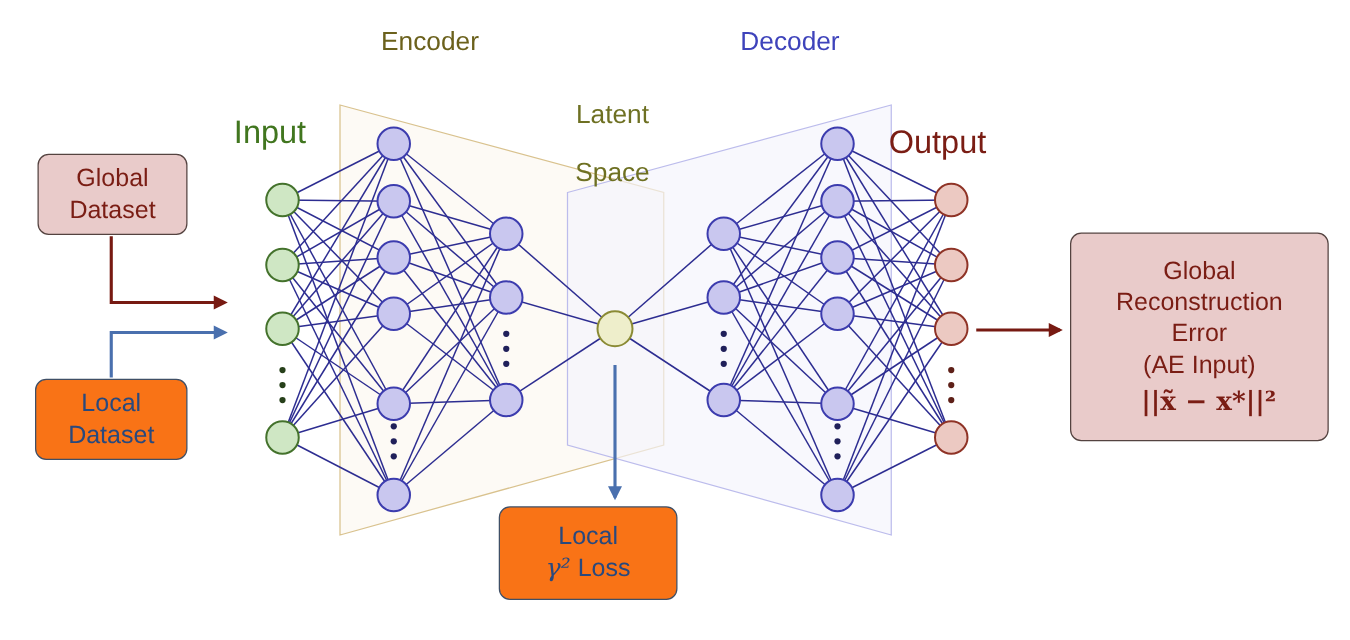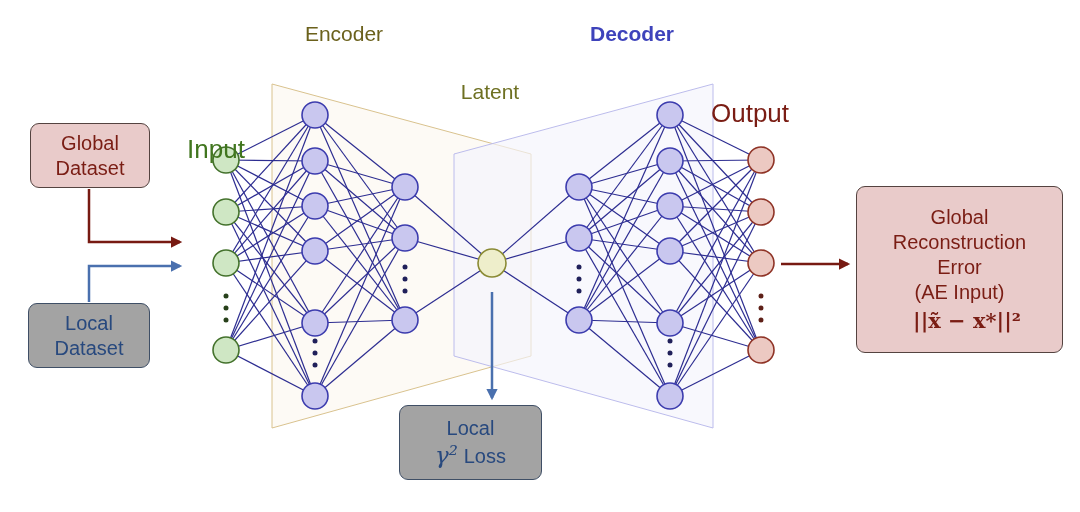--- a/index.html
+++ b/index.html
@@ -15,50 +15,50 @@
 
   .lbl {
     position: absolute;
     text-align: center;
     font-size: 21px;
     line-height: 1.12;
     white-space: pre-line;
   }
   .lbl-encoder { color: #6b611c; }
   .lbl-latent  { color: #6e7022; }
-  .lbl-decoder { color: #3e43bb; font-weight: bold; }
+  .lbl-decoder { color: #3e43bb; }
   .lbl-input   { color: #41761f; font-size: 26px; }
   .lbl-output  { color: #7a1d14; font-size: 26px; }
 
   .box {
     position: absolute;
     border-radius: 9px;
     display: flex;
     flex-direction: column;
     justify-content: center;
     align-items: center;
     text-align: center;
     font-size: 20px;
     line-height: 1.25;
     box-sizing: border-box;
   }
   .box-red  { background: #e9cbca; border: 1.5px solid #544340; color: #7a1d14; }
-  .box-blue { background: #a3a3a3; border: 1.5px solid #3f4f66; color: #28497e; }
+  .box-blue { background: #f97316; border: 1.5px solid #3f4f66; color: #28497e; }
 
   .formula {
     font-family: "DejaVu Serif", serif;
     font-weight: bold;
     font-size: 21px;
     margin-top: 3px;
     margin-left: 15px;
   }
   .math-italic {
     font-family: "DejaVu Serif", serif;
     font-style: italic;
-    font-size: 23px;
+    font-size: 20px;
   }
 </style>
 </head>
 <body>
 
 <div class="canvas">
 
   <svg id="net-svg" width="1080" height="512" viewBox="0 0 1080 512">
       <defs>
         <marker id="ah0" viewBox="0 0 10 10" refX="8" refY="5" markerWidth="5" markerHeight="4.5" orient="auto">
@@ -220,24 +220,25 @@
         <circle cx="761" cy="296" r="2.5" fill="#5e2018"></circle>
         <circle cx="761" cy="308" r="2.5" fill="#5e2018"></circle>
         <circle cx="761" cy="320" r="2.5" fill="#5e2018"></circle>
       </g>
       <path d="M 89 189 L 89 242 L 180 242" fill="none" stroke="#771a12" stroke-width="2.5" marker-end="url(#ah0)"></path>
       <path d="M 89 302 L 89 266 L 180 266" fill="none" stroke="#4a70ae" stroke-width="2.5" marker-end="url(#ah1)"></path>
       <path d="M 492 292 L 492 398" fill="none" stroke="#4a70ae" stroke-width="2.5" marker-end="url(#ah1)"></path>
       <path d="M 781 264 L 848 264" fill="none" stroke="#771a12" stroke-width="2.5" marker-end="url(#ah0)"></path>
     </svg>
 
-  <div class="lbl lbl-input" style="left:158px; top:91px;  width:116px;margin-top:44px;">Input</div>
+  <div class="lbl lbl-input" style="left:158px; top:91px;  width:116px;">Input</div>
   <div class="lbl lbl-encoder" style="left:259px; top:22px;  width:170px;">Encoder</div>
   <div class="lbl lbl-latent" style="left:425px; top:56px;  width:130px;">
     <span>Latent</span><br>
+    <span>Space</span>
   </div>
   <div class="lbl lbl-decoder" style="left:547px; top:22px;  width:170px;">Decoder</div>
   <div class="lbl lbl-output" style="left:690px; top:99px;  width:120px;">Output</div>
 
   <div class="box box-red" style="left:30px; top:123px; width:120px; height:65px;">
     <div>Global</div>
     <div>Dataset</div>
   </div>
   <div class="box box-blue" style="left:28px; top:303px; width:122px; height:65px;">
     <div>Local</div>

